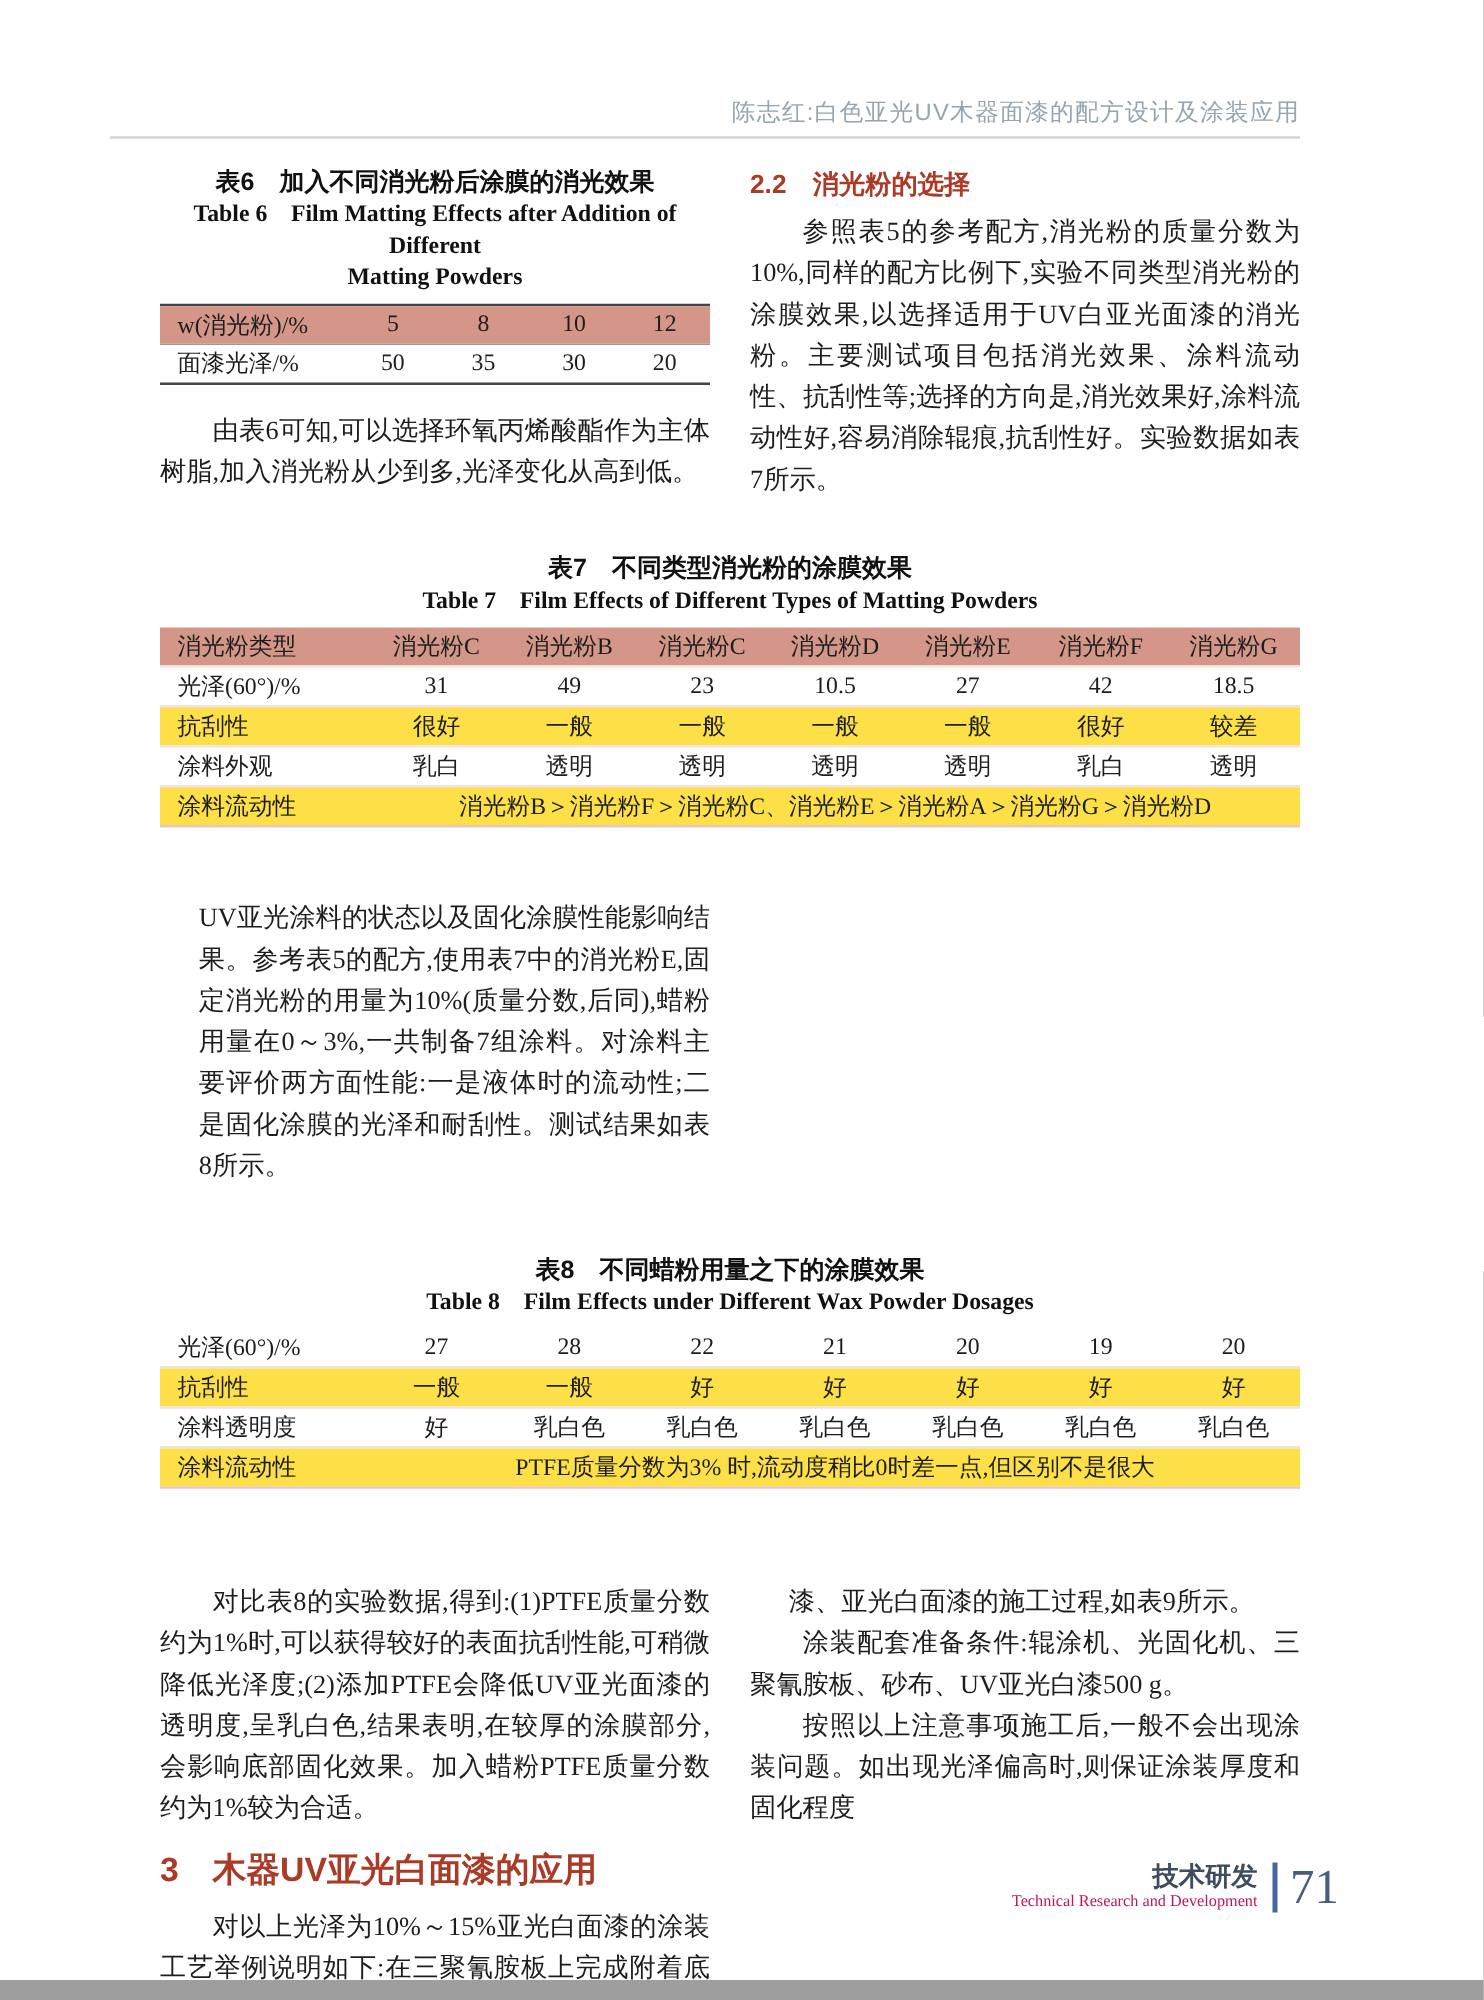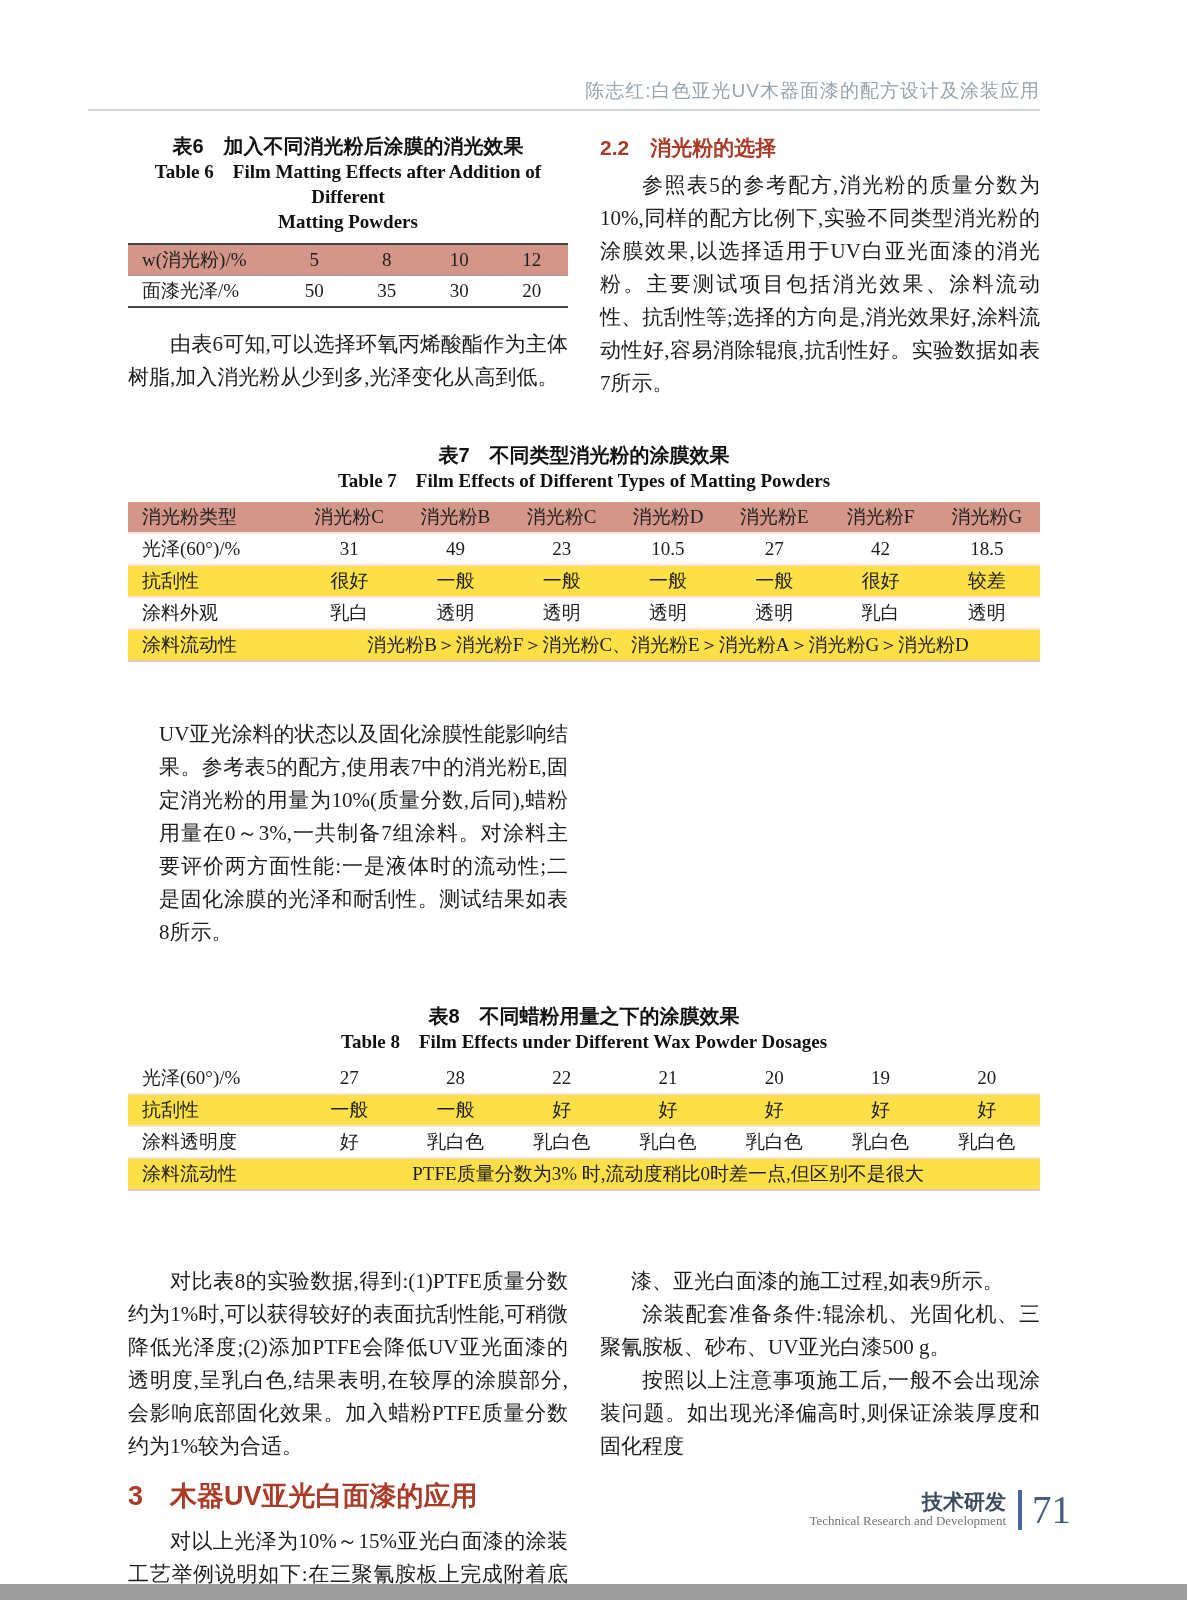--- a/index.html
+++ b/index.html
@@ -77,21 +77,21 @@
   
   .footer{
     position:absolute;right:116px;bottom:52px;
     display:flex;align-items:center;
   }
   .f-text{text-align:right;}
   .f-cn{
     font-family:"Liberation Sans","DejaVu Sans",sans-serif;
     font-weight:bold;font-size:21px;line-height:23px;color:#3d4c5e;
   }
-  .f-en{font-size:13px;line-height:16px;color:#737373;}
+  .f-en{font-size:13px;line-height:16px;color:#be185d;}
   .f-bar{width:4px;height:40px;background:#46689a;margin:0 10px 0 12px;}
   .f-num{font-size:39px;color:#475d7d;}
   
   .sec1{margin-top:22px;}
   .t7block{margin-top:42px;}
   .sec2{margin-top:56px;}
   .t8block{margin-top:54px;}
   .sec3{margin-top:74px;}
   .t6note{margin-top:20px;}
 </style>

